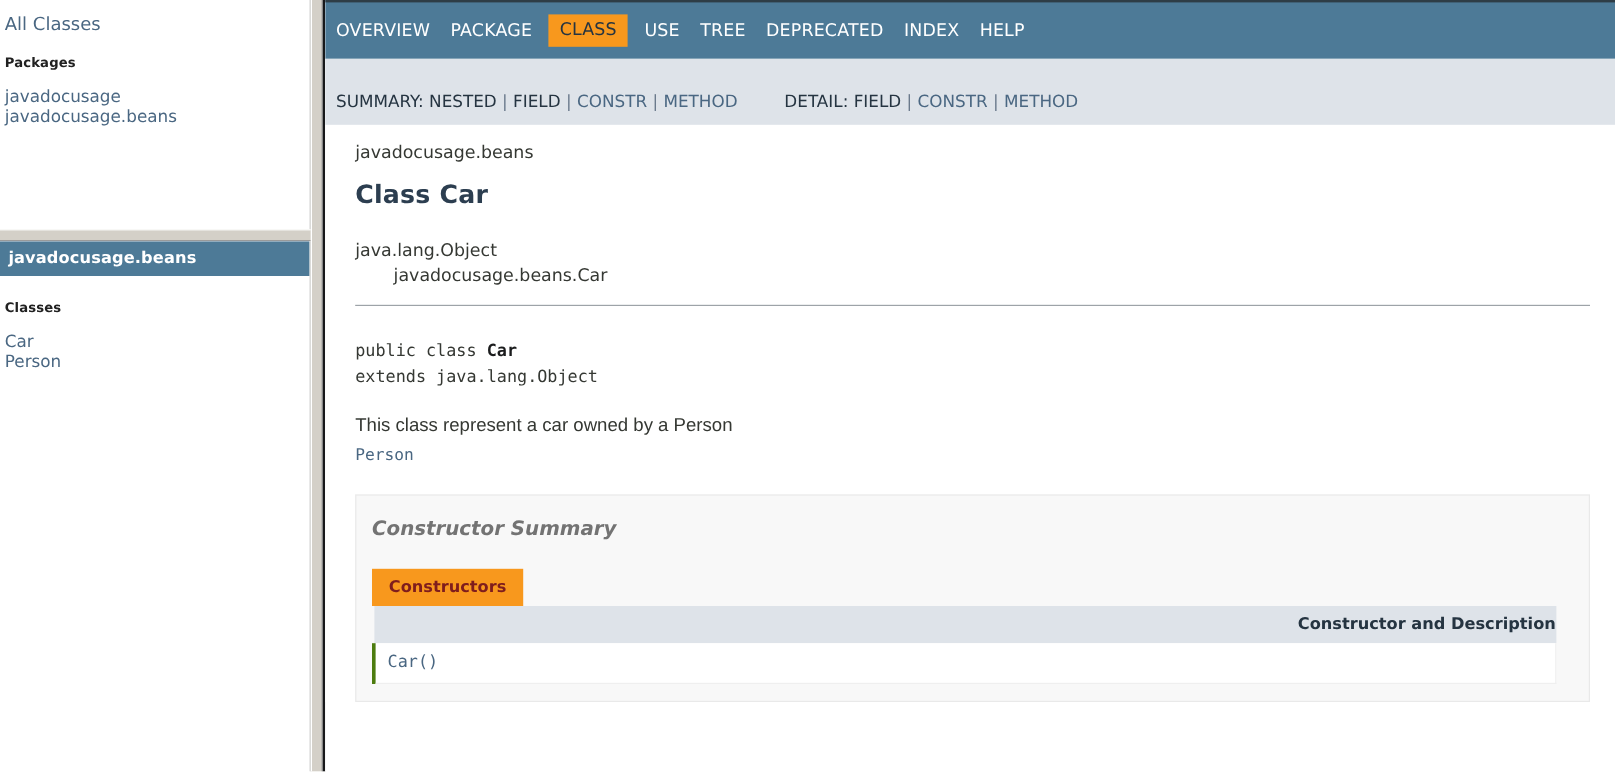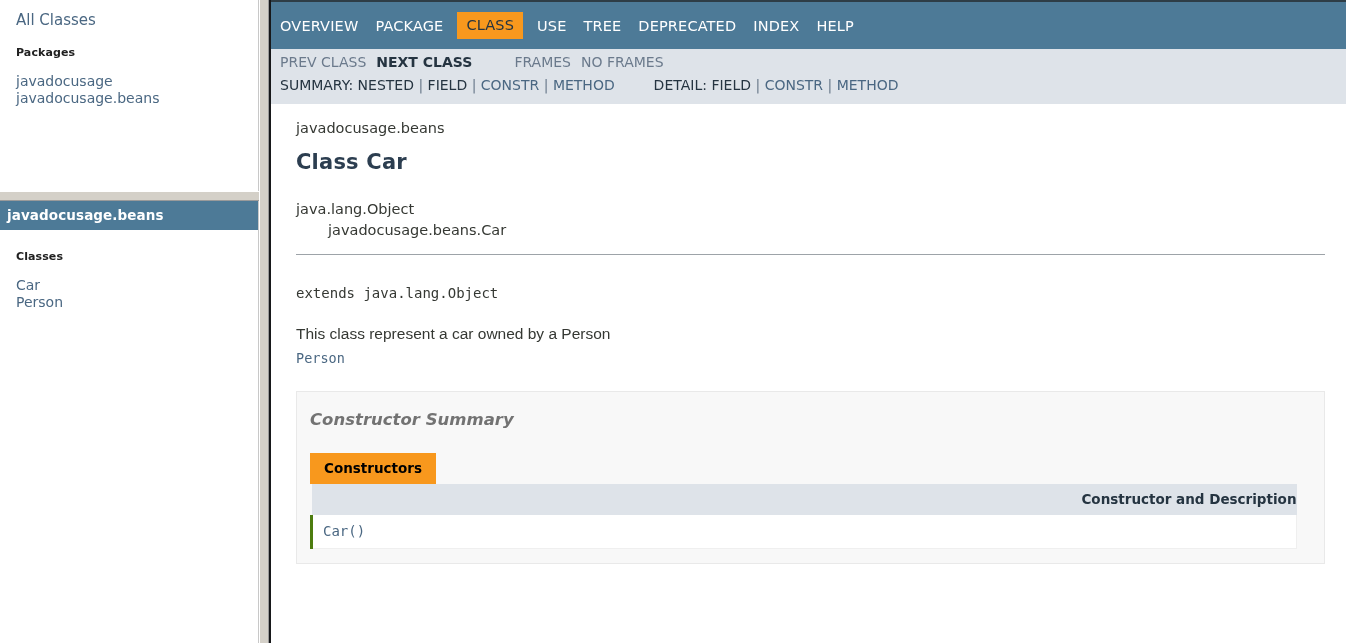--- a/index.html
+++ b/index.html
@@ -70,21 +70,21 @@
   
   #frame-main {
     position: absolute;
     left: 271px; top: 0;
     width: 1075px; height: 643px;
     background: #ffffff;
     overflow: hidden;
   }
 
   
-  .side-pad { padding: 8px 0 0 16px; }
+  .side-pad { padding: 8px 0 0 4px; }
   .allclasses-link {
     font-size: 15px;
     color: #4a6782;
     line-height: 1.35;
     padding: 2px 0 0 0;
   }
   .side-h2 {
     font-size: 11px;
     font-weight: bold;
     color: #212121;
@@ -241,21 +241,21 @@
     color: #737373;
     padding: 18px 0 0 13px;
     margin: 0;
   }
   .tabs {
     margin: 24px 0 0 13px;
     display: flex;
   }
   .tab-active {
     background: #f8981d;
-    color: #000000;
+    color: #7f1d1d;
     font-size: 13.5px;
     font-weight: bold;
     padding: 7px 14px 8px 14px;
   }
   .tbl {
     margin: 0 0 0 13px;
     width: 987px;
     border-collapse: collapse;
     table-layout: fixed;
   }
@@ -331,23 +331,20 @@
         <li class="active">CLASS</li>
         <li>USE</li>
         <li>TREE</li>
         <li>DEPRECATED</li>
         <li>INDEX</li>
         <li>HELP</li>
       </ul>
     </div>
 
     <div class="subnav">
-      <div class="subnav-row1">
-        <span class="nv-dim">PREV CLASS</span><span class="gap-sm"></span><span class="nv-strong">NEXT CLASS</span><span class="gap-lg"></span><span class="nv-dim">FRAMES</span><span class="gap-sm"></span><span class="nv-dim">NO FRAMES</span>
-      </div>
       <div class="subnav-row2">
         <span class="nv-plain">SUMMARY:</span>
         <span class="nv-plain">NESTED</span>
         <span class="nv-dim">|</span>
         <span class="nv-plain">FIELD</span>
         <span class="nv-dim">|</span>
         <span class="nv-link">CONSTR</span>
         <span class="nv-dim">|</span>
         <span class="nv-link">METHOD</span>
         <span class="gap-md"></span>
@@ -367,20 +364,21 @@
       <h2 class="class-title">Class Car</h2>
 
       <div class="inherit">
         <div>java.lang.Object</div>
         <div class="lvl1">javadocusage.beans.Car</div>
       </div>
 
       <hr class="hr">
 
       <div class="sig">
+        <div><span>public class </span><b>Car</b></div>
         <div>extends java.lang.Object</div>
       </div>
 
       <div class="block-desc">This class represent a car owned by a Person</div>
 
       <div class="dd-see">Person</div>
 
       <div class="summary-panel">
         <h3 class="summary-h3">Constructor Summary</h3>
         <div class="tabs">

